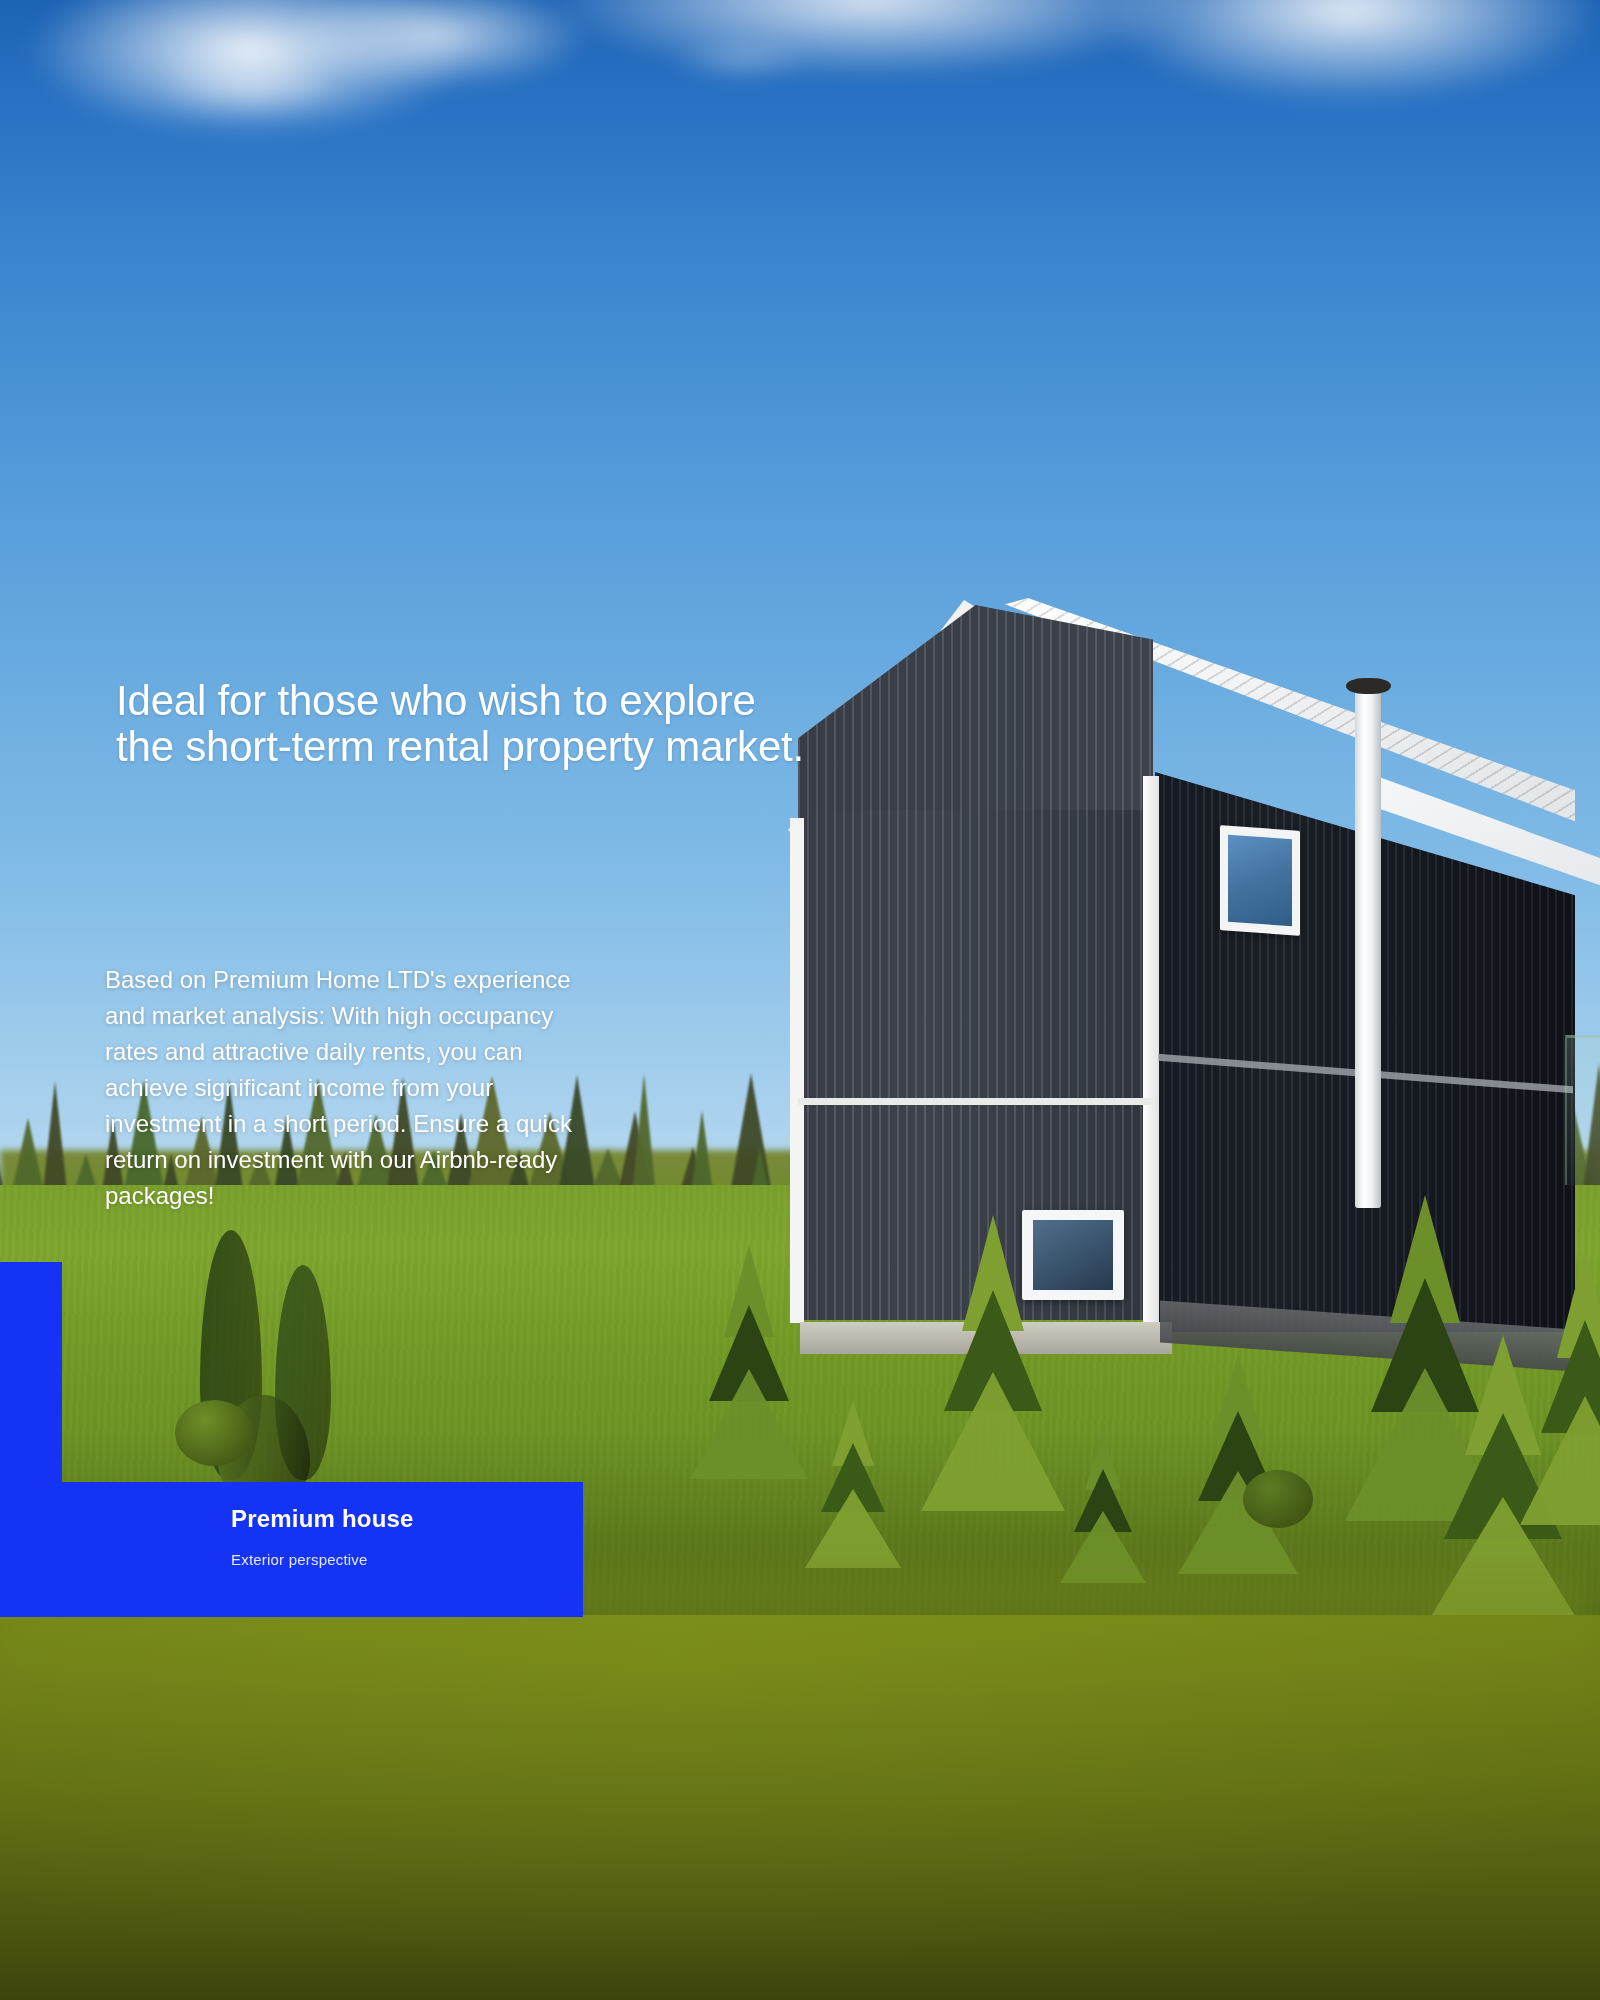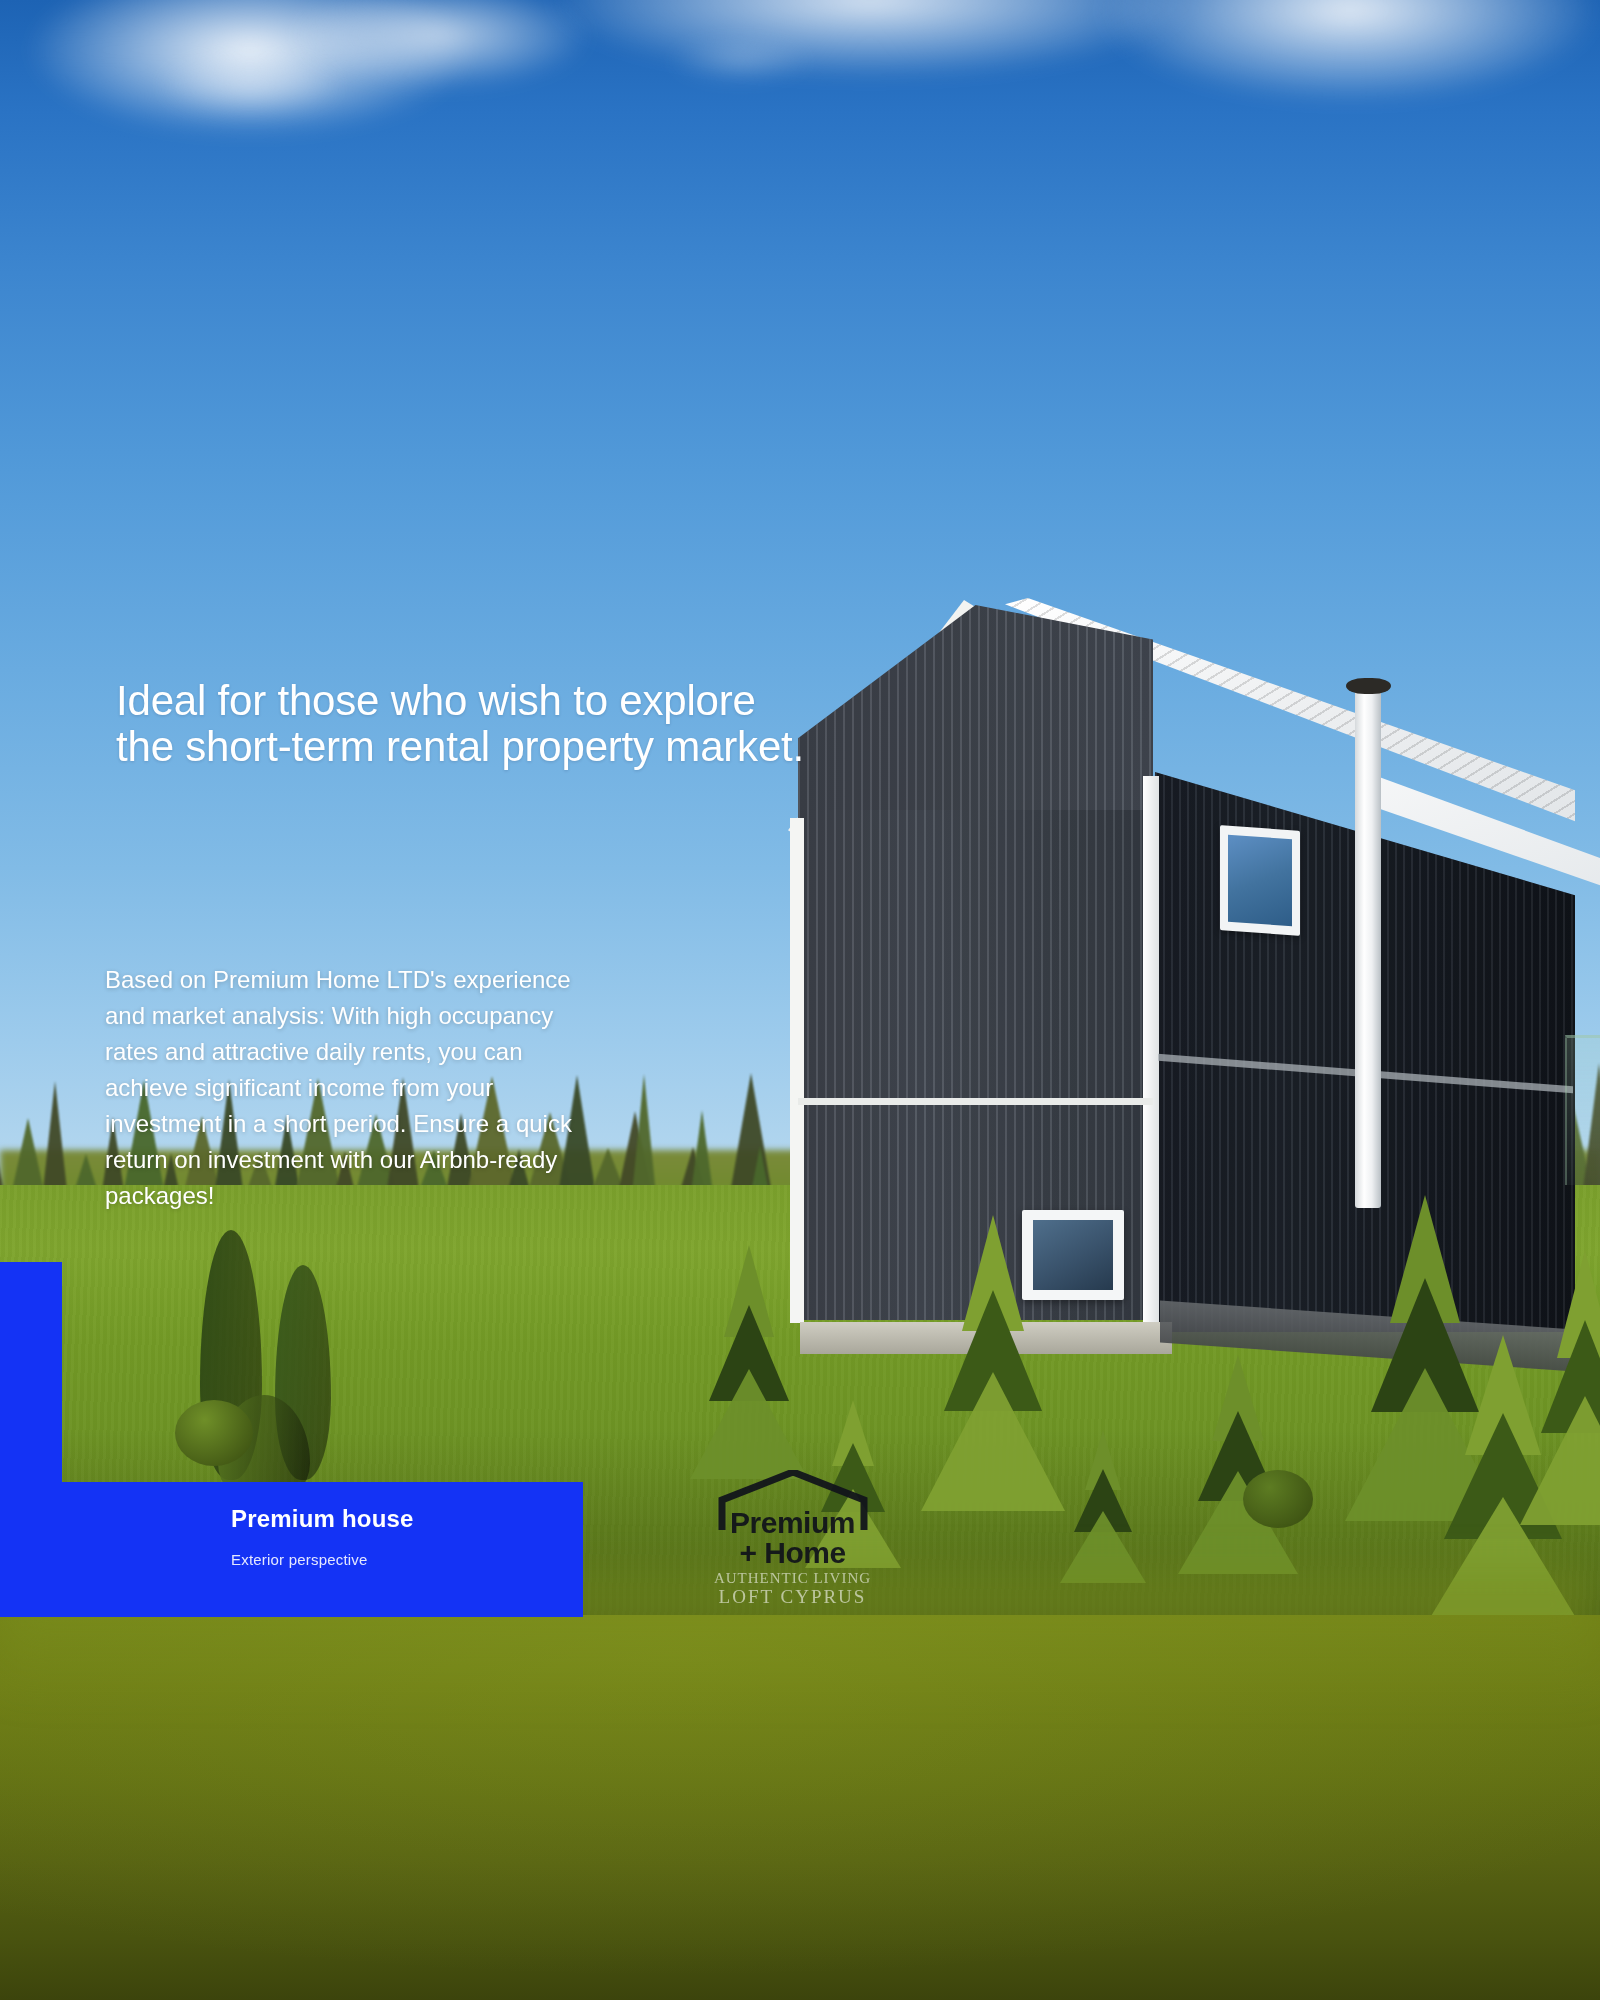--- a/index.html
+++ b/index.html
@@ -436,29 +436,20 @@
         </div>
         <div class="bush" style="left:175px;top:1400px;width:78px;height:66px;background:radial-gradient(circle at 38% 30%, #6f8f28, #36490f);"></div>
         <div class="bush" style="left:1243px;top:1470px;width:70px;height:58px;background:radial-gradient(circle at 38% 30%, #5d7c22, #36490f);"></div>
       </div>
 
   </div>
 
   <div class="bottomband"></div>
   <div class="bandvig"></div>
 
-  <div class="logo">
-    <svg class="roofline" viewBox="0 0 150 62">
-      <path d="M4 60 L4 30 L75 2 L146 30 L146 60" fill="none" stroke="#11141b" stroke-width="7" stroke-linejoin="miter"></path>
-    </svg>
-    <div class="brandtop">Premium</div>
-    <div class="brandbot">+ Home</div>
-    <div class="tagline1">AUTHENTIC LIVING</div>
-    <div class="tagline2">LOFT CYPRUS</div>
-  </div>
 
   <div class="blue-bar"></div>
   <div class="blue-box"></div>
   <div class="cap-title">Premium house</div>
   <div class="cap-sub">Exterior perspective</div>
 
   <div class="headline">Ideal for those who wish to explore the short-term rental property market.</div>
   <div class="body">Based on Premium Home LTD's experience and market analysis: With high occupancy rates and attractive daily rents, you can achieve significant income from your investment in a short period. Ensure a quick return on investment with our Airbnb-ready packages!</div>
 
 </div>

